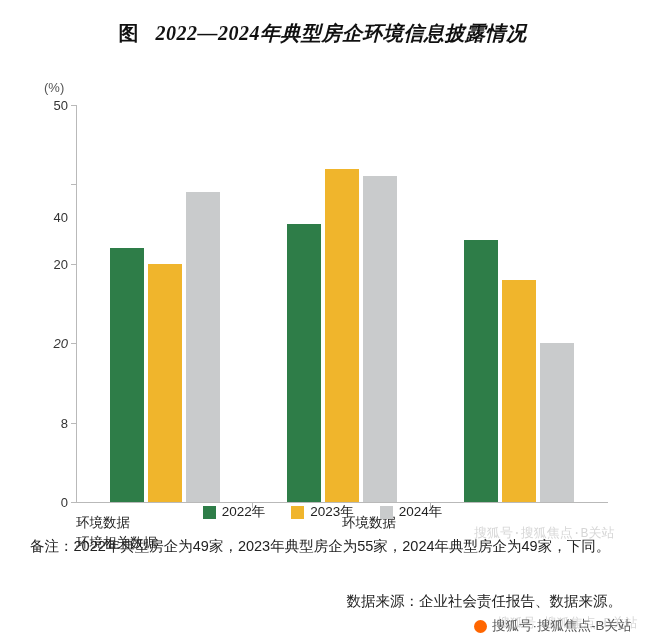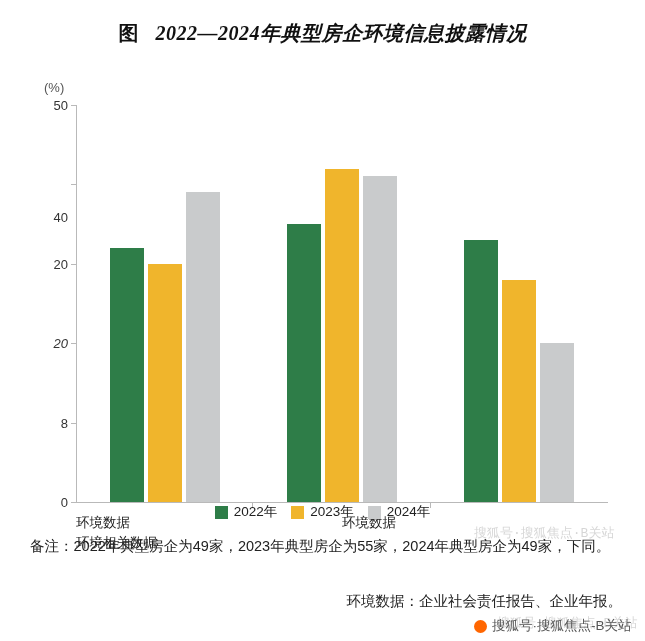--- a/index.html
+++ b/index.html
@@ -150,21 +150,21 @@
 
   
   .legend {
     position: absolute;
     left: 0;
     top: 503px;
     width: 645px;
     display: flex;
     justify-content: center;
     align-items: center;
-    gap: 14px;
+    gap: 26px;
   }
   .legend-item {
     display: flex;
     align-items: center;
     gap: 6px;
     font-size: 13.5px;
     color: #222;
   }
   .swatch {
     width: 13px;
@@ -293,21 +293,21 @@
         <span class="swatch" style="background: rgb(240, 181, 44);"></span>
         <span>2023年</span>
       </div>
       <div class="legend-item">
         <span class="swatch" style="background: rgb(201, 203, 204);"></span>
         <span>2024年</span>
       </div>
     </div>
 
   <div class="note">备注：2022年典型房企为49家，2023年典型房企为55家，2024年典型房企为49家，下同。</div>
-  <div class="source">环境数据：企业社会责任报告、企业年报。</div>
+  <div class="source">数据来源：企业社会责任报告、数据来源。</div>
 
   <div class="wm wm-1">搜狐号·搜狐焦点·B关站</div>
   <div class="wm wm-2">搜狐号·搜狐焦点·B关站</div>
   <div class="footer-brand">
     <span class="brand-dot"></span>
     <span>搜狐号·搜狐焦点-B关站</span>
   </div>
 
 </div>
 

